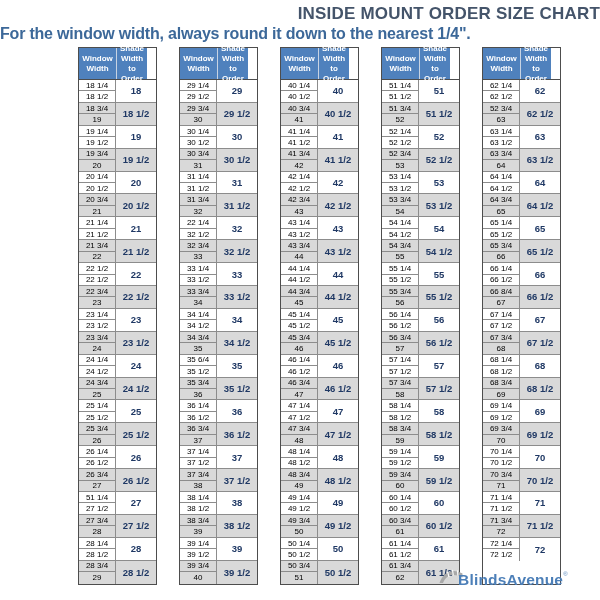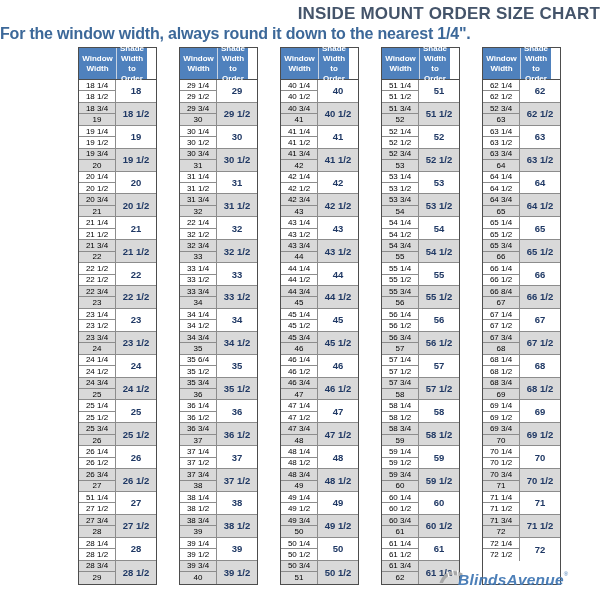--- a/index.html
+++ b/index.html
@@ -53,21 +53,21 @@
     display:flex; align-items:center; justify-content:center;
     background:#fff; white-space:nowrap;
   }
   .pair.alt .wcell, .pair.alt .scell { background:var(--alt-row-bg); }
   .logo {
     position:absolute; left:438px; top:567px;
     display:flex; align-items:flex-start;
   }
   .logo-icon { display:block; margin-top:0; margin-right:-6px; }
   .logo-text {
-    font-size:15.5px; font-weight:bold; font-style:italic;
+    font-size:15.5px; font-weight:bold; 
     color:var(--logo-text); letter-spacing:0.2px; margin-top:4px;
   }
   .logo-reg { font-size:6px; color:var(--logo-text); margin-top:4px; }
 </style>
 </head>
 <body style="--header-bg: #4F81BD; --header-text: #FFFFFF; --alt-row-bg: #D9D9D9; --shade-value-text: #1F3864; --window-value-text: #000000; --title-text: #44546A; --subtitle-text: #3C6899; --logo-text: #4C7FB8;">
 
 <div class="page">
   <div class="title">INSIDE MOUNT ORDER SIZE CHART</div>
   <div class="subtitle">For the window width, always round it down to the nearest 1/4".</div>

